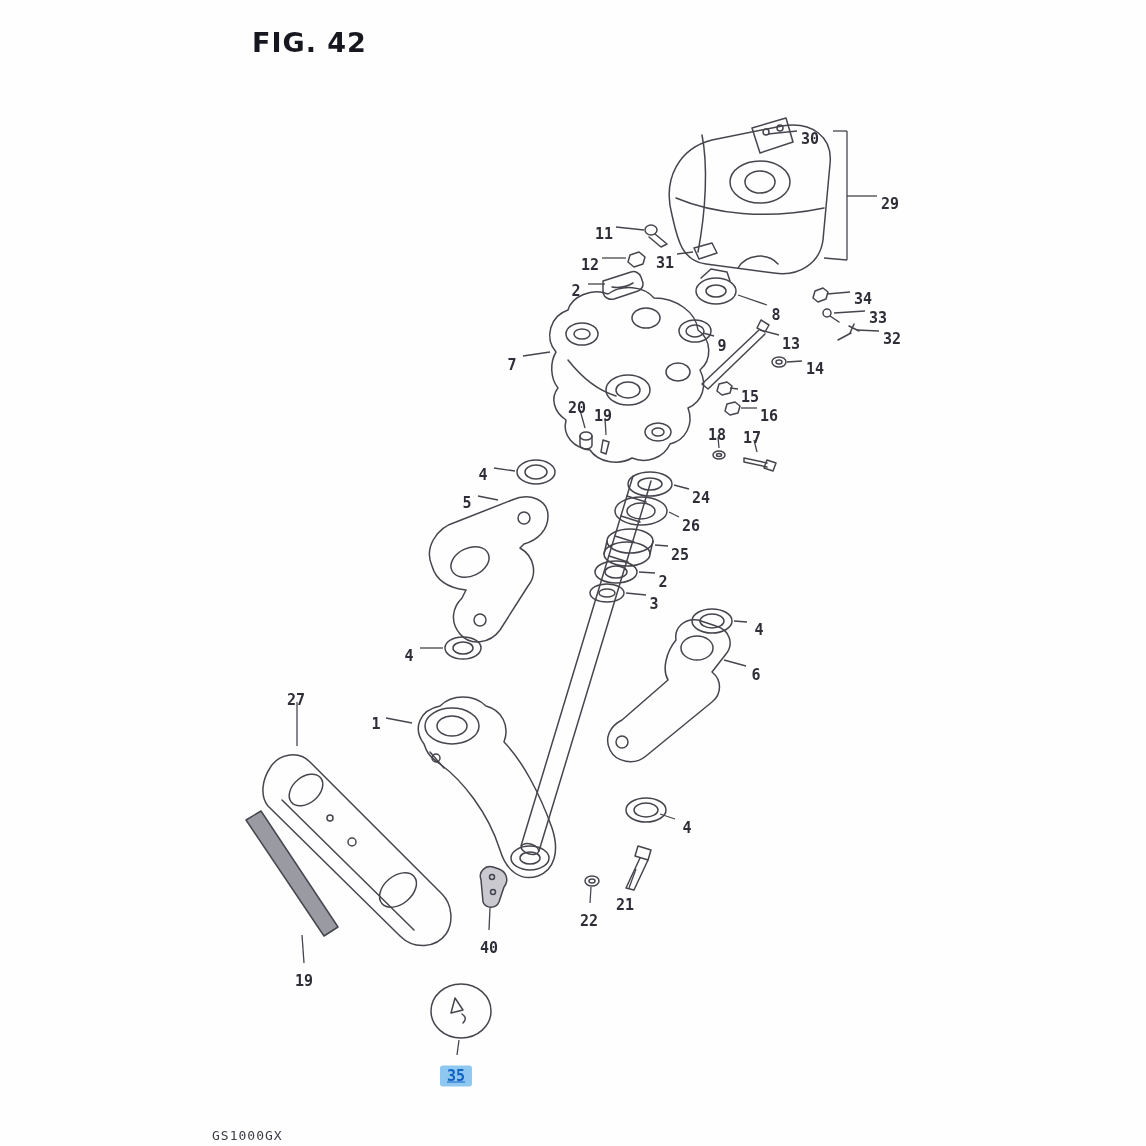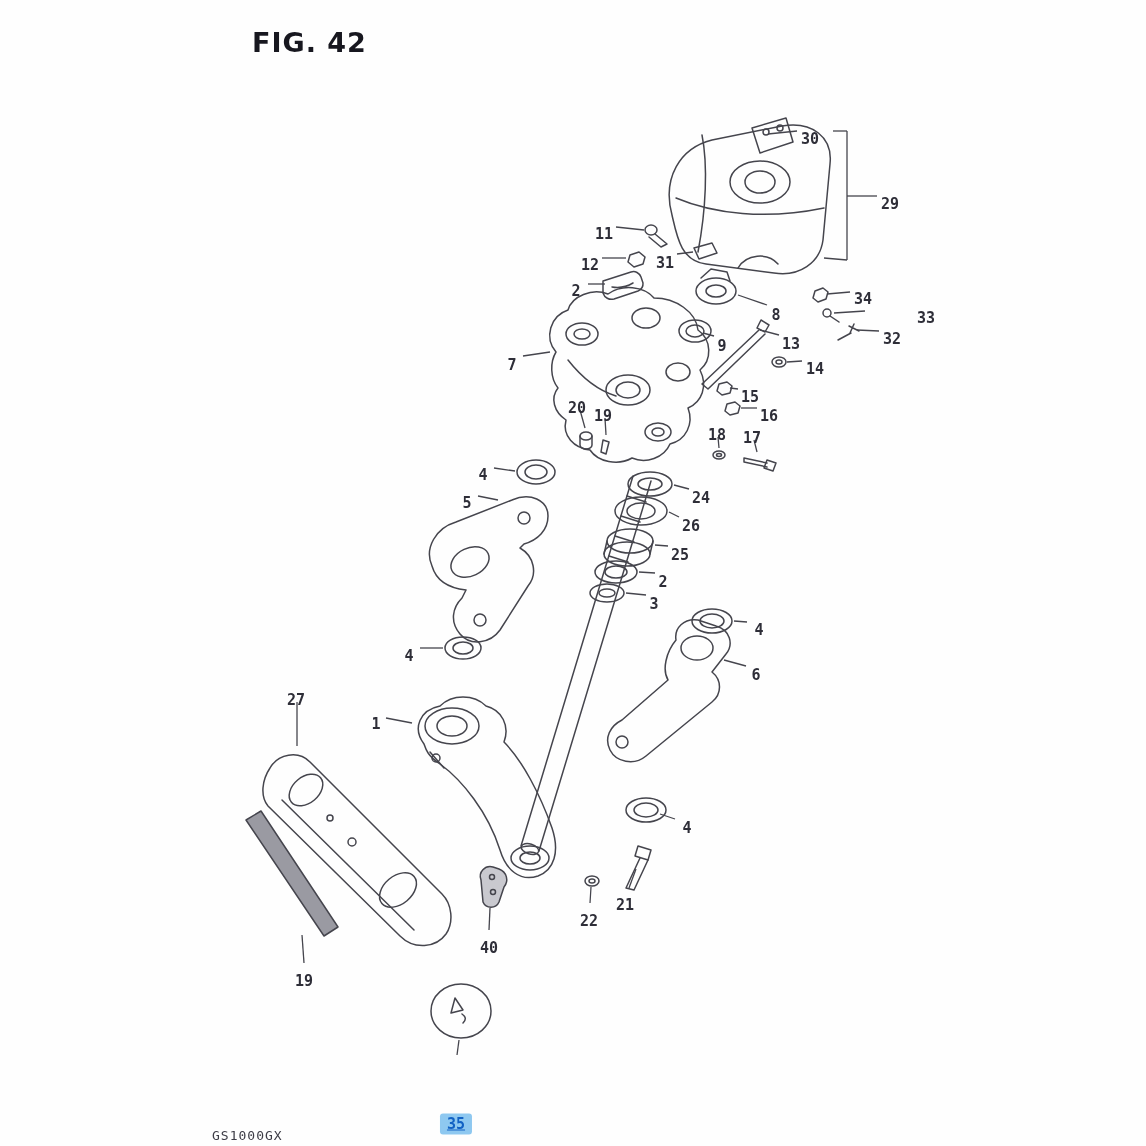--- a/index.html
+++ b/index.html
@@ -302,21 +302,21 @@
 
   <div class="layer" id="callout-layer">
       <div class="callout" style="left: 810px; top: 131px;">30</div>
       <div class="callout" style="left: 890px; top: 196px;">29</div>
       <div class="callout" style="left: 604px; top: 226px;">11</div>
       <div class="callout" style="left: 590px; top: 257px;">12</div>
       <div class="callout" style="left: 576px; top: 283px;">2</div>
       <div class="callout" style="left: 665px; top: 255px;">31</div>
       <div class="callout" style="left: 776px; top: 307px;">8</div>
       <div class="callout" style="left: 863px; top: 291px;">34</div>
-      <div class="callout" style="left: 926px; top: 310px;">33</div>
+      <div class="callout" style="left: 878px; top: 310px;">33</div>
       <div class="callout" style="left: 892px; top: 331px;">32</div>
       <div class="callout" style="left: 722px; top: 338px;">9</div>
       <div class="callout" style="left: 791px; top: 336px;">13</div>
       <div class="callout" style="left: 815px; top: 361px;">14</div>
       <div class="callout" style="left: 512px; top: 357px;">7</div>
       <div class="callout" style="left: 750px; top: 389px;">15</div>
       <div class="callout" style="left: 769px; top: 408px;">16</div>
       <div class="callout" style="left: 577px; top: 400px;">20</div>
       <div class="callout" style="left: 603px; top: 408px;">19</div>
       <div class="callout" style="left: 717px; top: 427px;">18</div>
@@ -331,18 +331,18 @@
       <div class="callout" style="left: 409px; top: 648px;">4</div>
       <div class="callout" style="left: 759px; top: 622px;">4</div>
       <div class="callout" style="left: 756px; top: 667px;">6</div>
       <div class="callout" style="left: 296px; top: 692px;">27</div>
       <div class="callout" style="left: 376px; top: 716px;">1</div>
       <div class="callout" style="left: 304px; top: 973px;">19</div>
       <div class="callout" style="left: 489px; top: 940px;">40</div>
       <div class="callout" style="left: 589px; top: 913px;">22</div>
       <div class="callout" style="left: 625px; top: 897px;">21</div>
       <div class="callout" style="left: 687px; top: 820px;">4</div>
-      <div class="callout highlighted" style="left: 456px; top: 1116px; text-decoration: underline;">35</div>
+      <div class="callout highlighted" style="left: 456px; top: 1068px; text-decoration: underline;">35</div>
     </div>
 
   <div class="figure-title">FIG. 42</div>
   <div class="model-code">GS1000GX</div>
 </div>
 
 </body></html>

